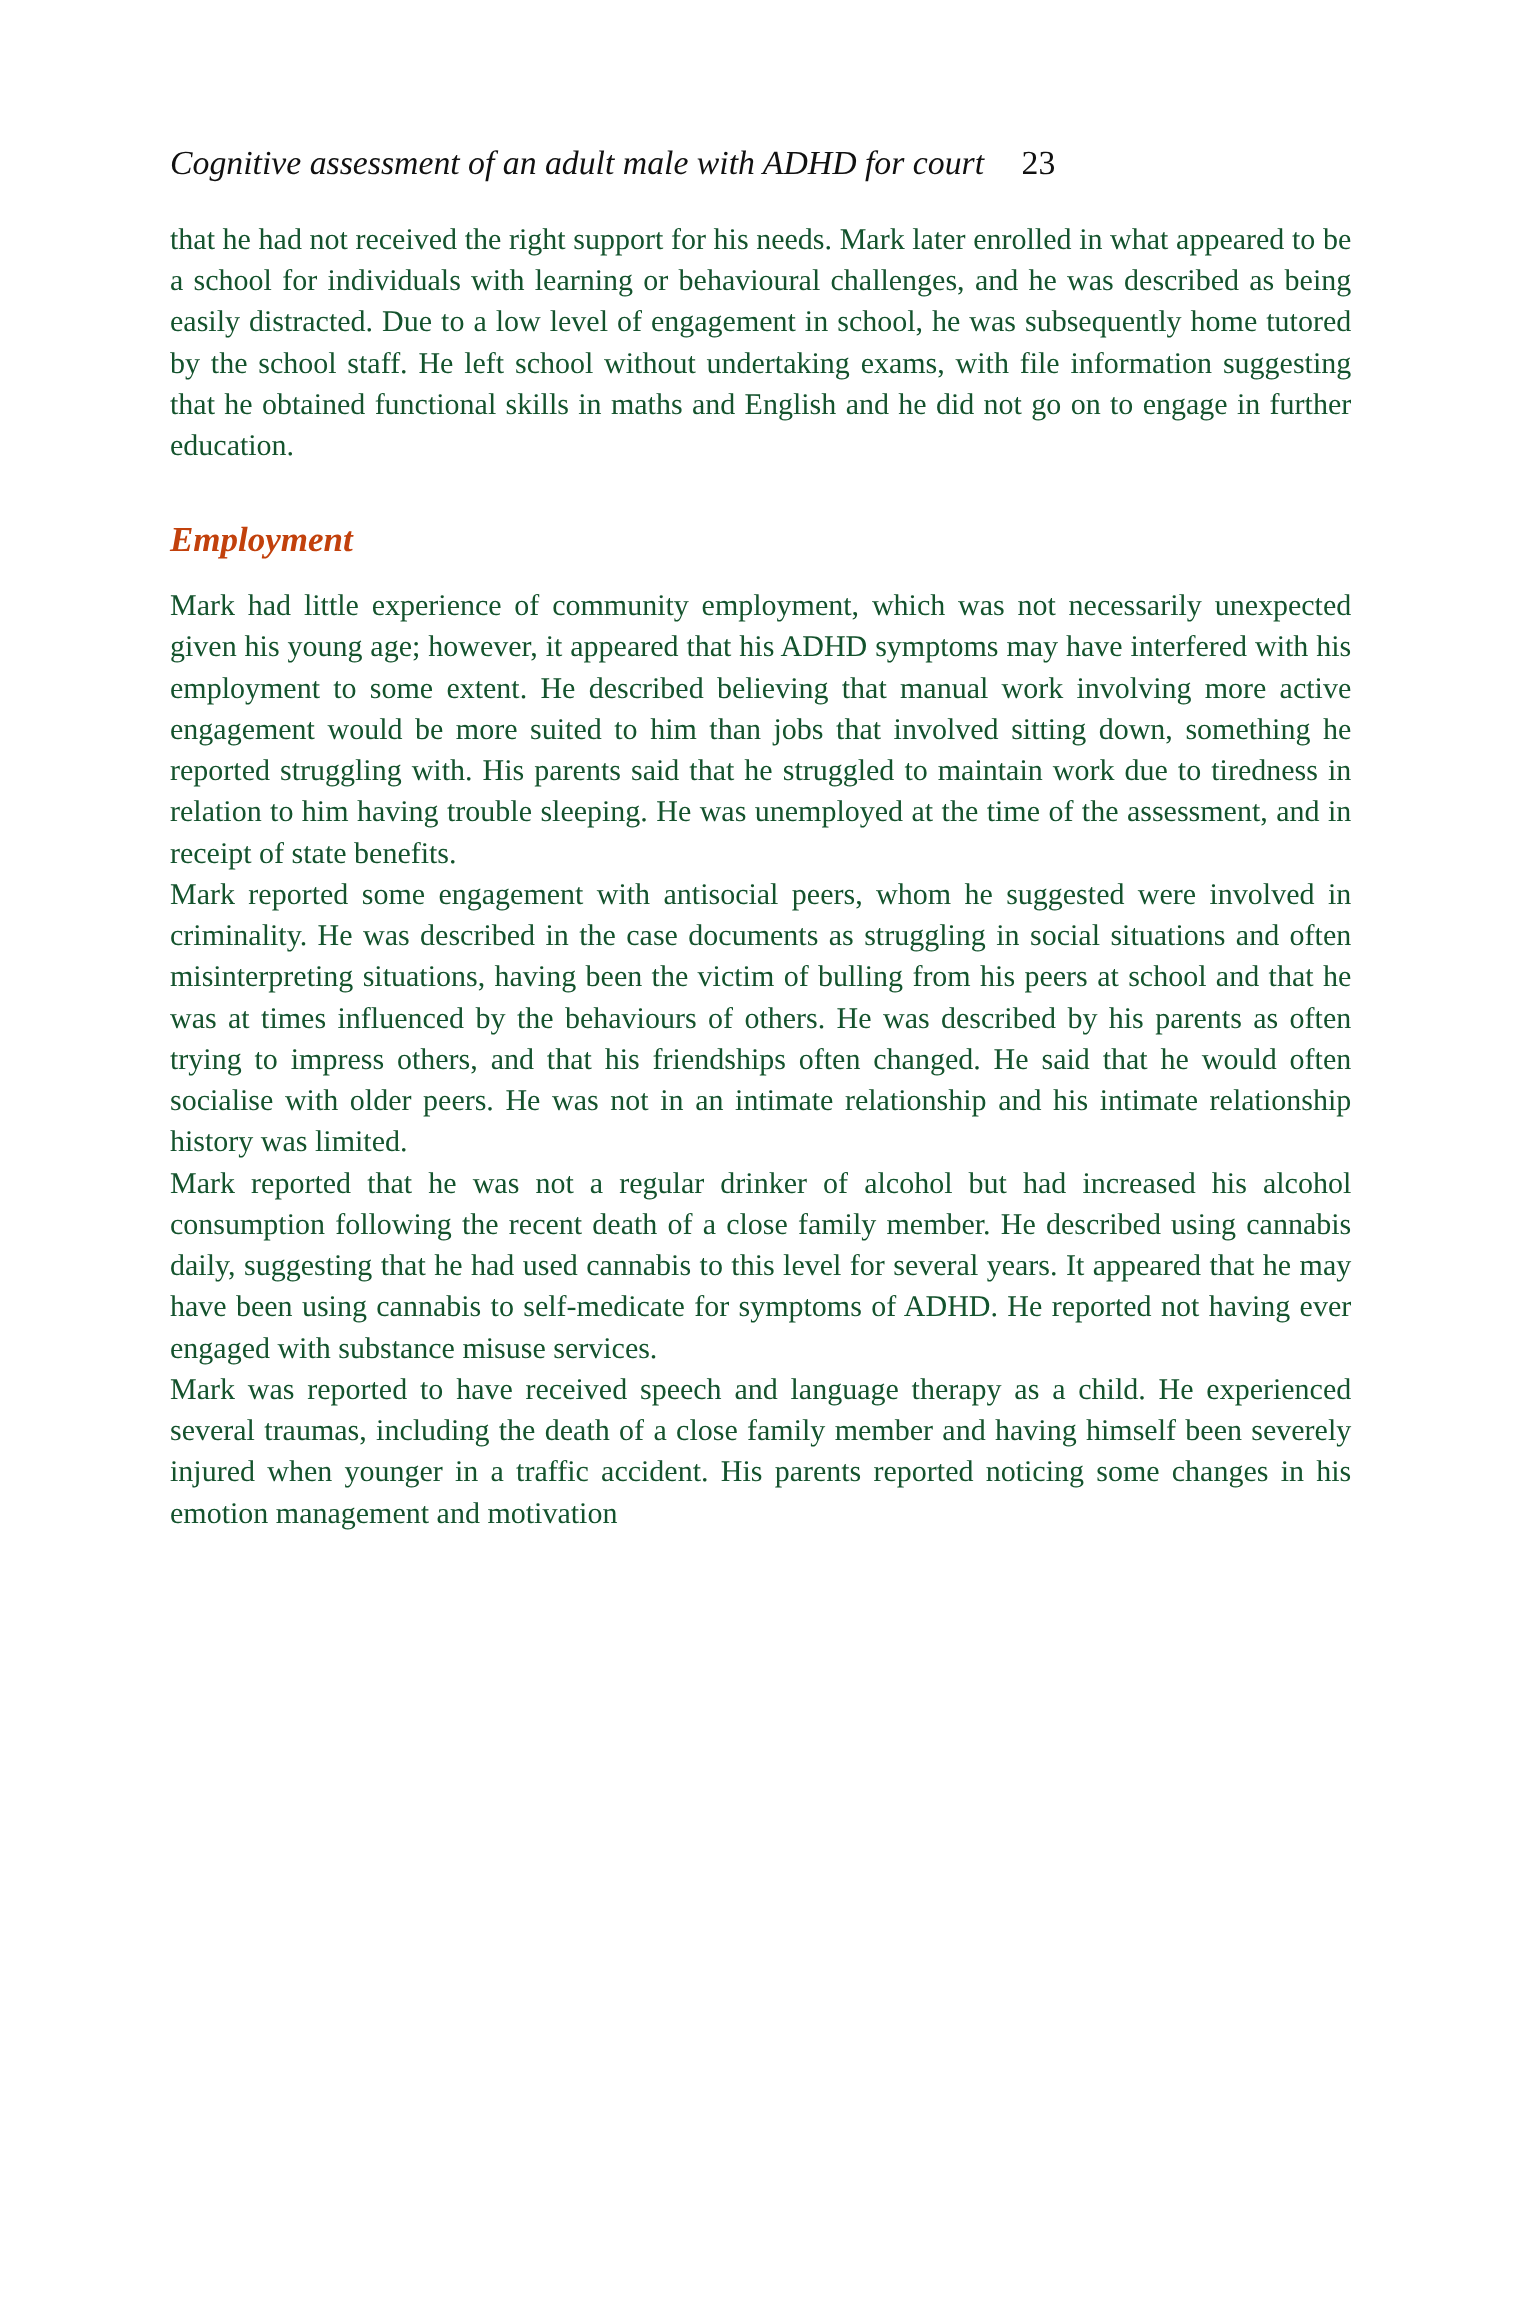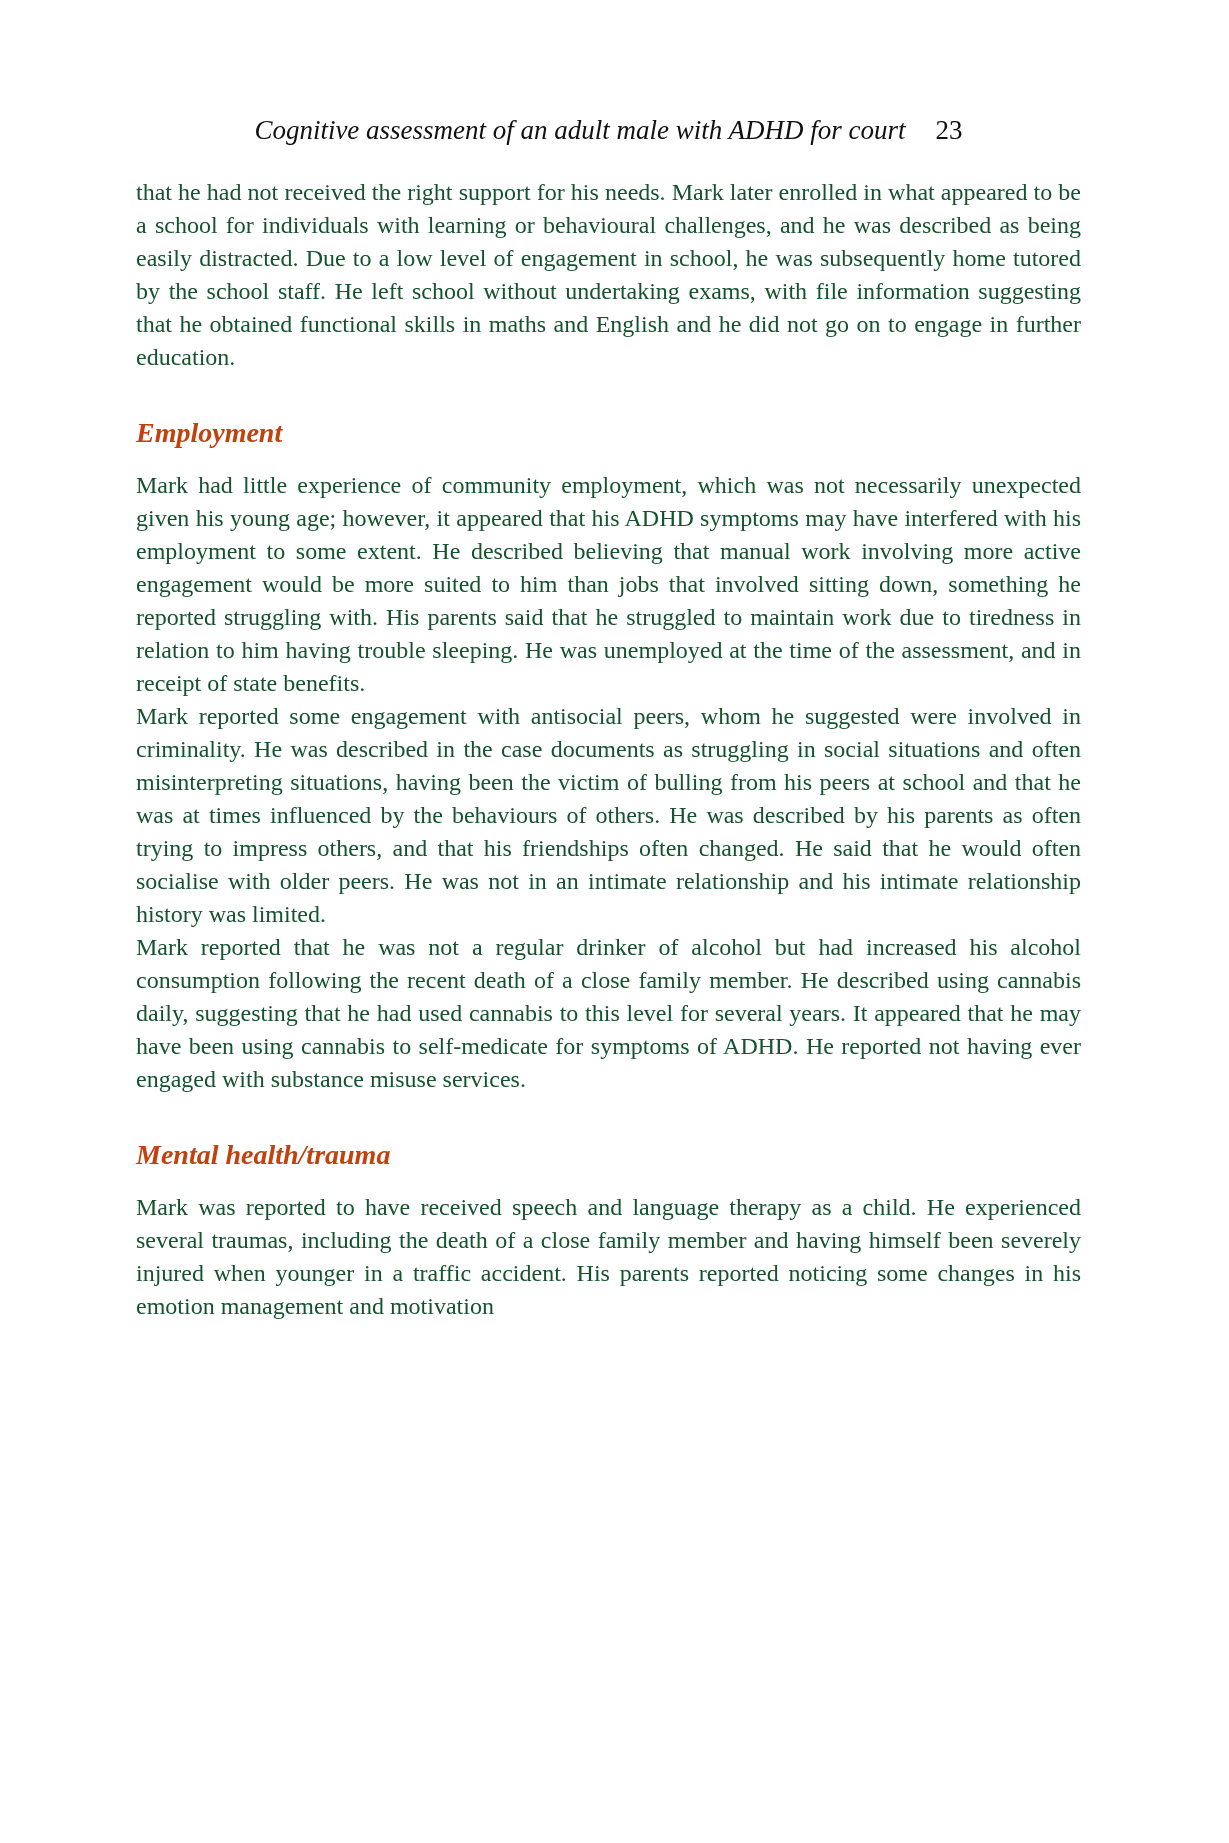--- a/index.html
+++ b/index.html
@@ -12,21 +12,21 @@
     overflow: hidden;
   }
   .page {
     width: 1229px;
     height: 1843px;
     background: #ffffff;
     padding: 116px 148px 0 136px;
   }
   .running-header {
     display: flex;
-    justify-content: center;
+    justify-content: flex-start;
     align-items: baseline;
     gap: 30px;
     font-size: 27px;
     line-height: 28px;
     margin-bottom: 32px;
     white-space: nowrap;
   }
   .running-title {
     font-style: italic;
   }
@@ -67,17 +67,16 @@
 
   <section>
     <p class="body-para">Mark reported some engagement with antisocial peers, whom he suggested were involved in criminality. He was described in the case documents as struggling in social situations and often misinterpreting situations, having been the victim of bulling from his peers at school and that he was at times influenced by the behaviours of others. He was described by his parents as often trying to impress others, and that his friendships often changed. He said that he would often socialise with older peers. He was not in an intimate relationship and his intimate relationship history was limited.</p>
   </section>
 
   <section>
     <p class="body-para">Mark reported that he was not a regular drinker of alcohol but had increased his alcohol consumption following the recent death of a close family member. He described using cannabis daily, suggesting that he had used cannabis to this level for several years. It appeared that he may have been using cannabis to self-medicate for symptoms of ADHD. He reported not having ever engaged with substance misuse services.</p>
   </section>
 
   <section>
-    <h2 class="section-heading">Mental health/trauma</h2>
     <p class="body-para">Mark was reported to have received speech and language therapy as a child. He experienced several traumas, including the death of a close family member and having himself been severely injured when younger in a traffic accident. His parents reported noticing some changes in his emotion management and motivation</p>
   </section>
 
 </div>
 
 </body></html>

